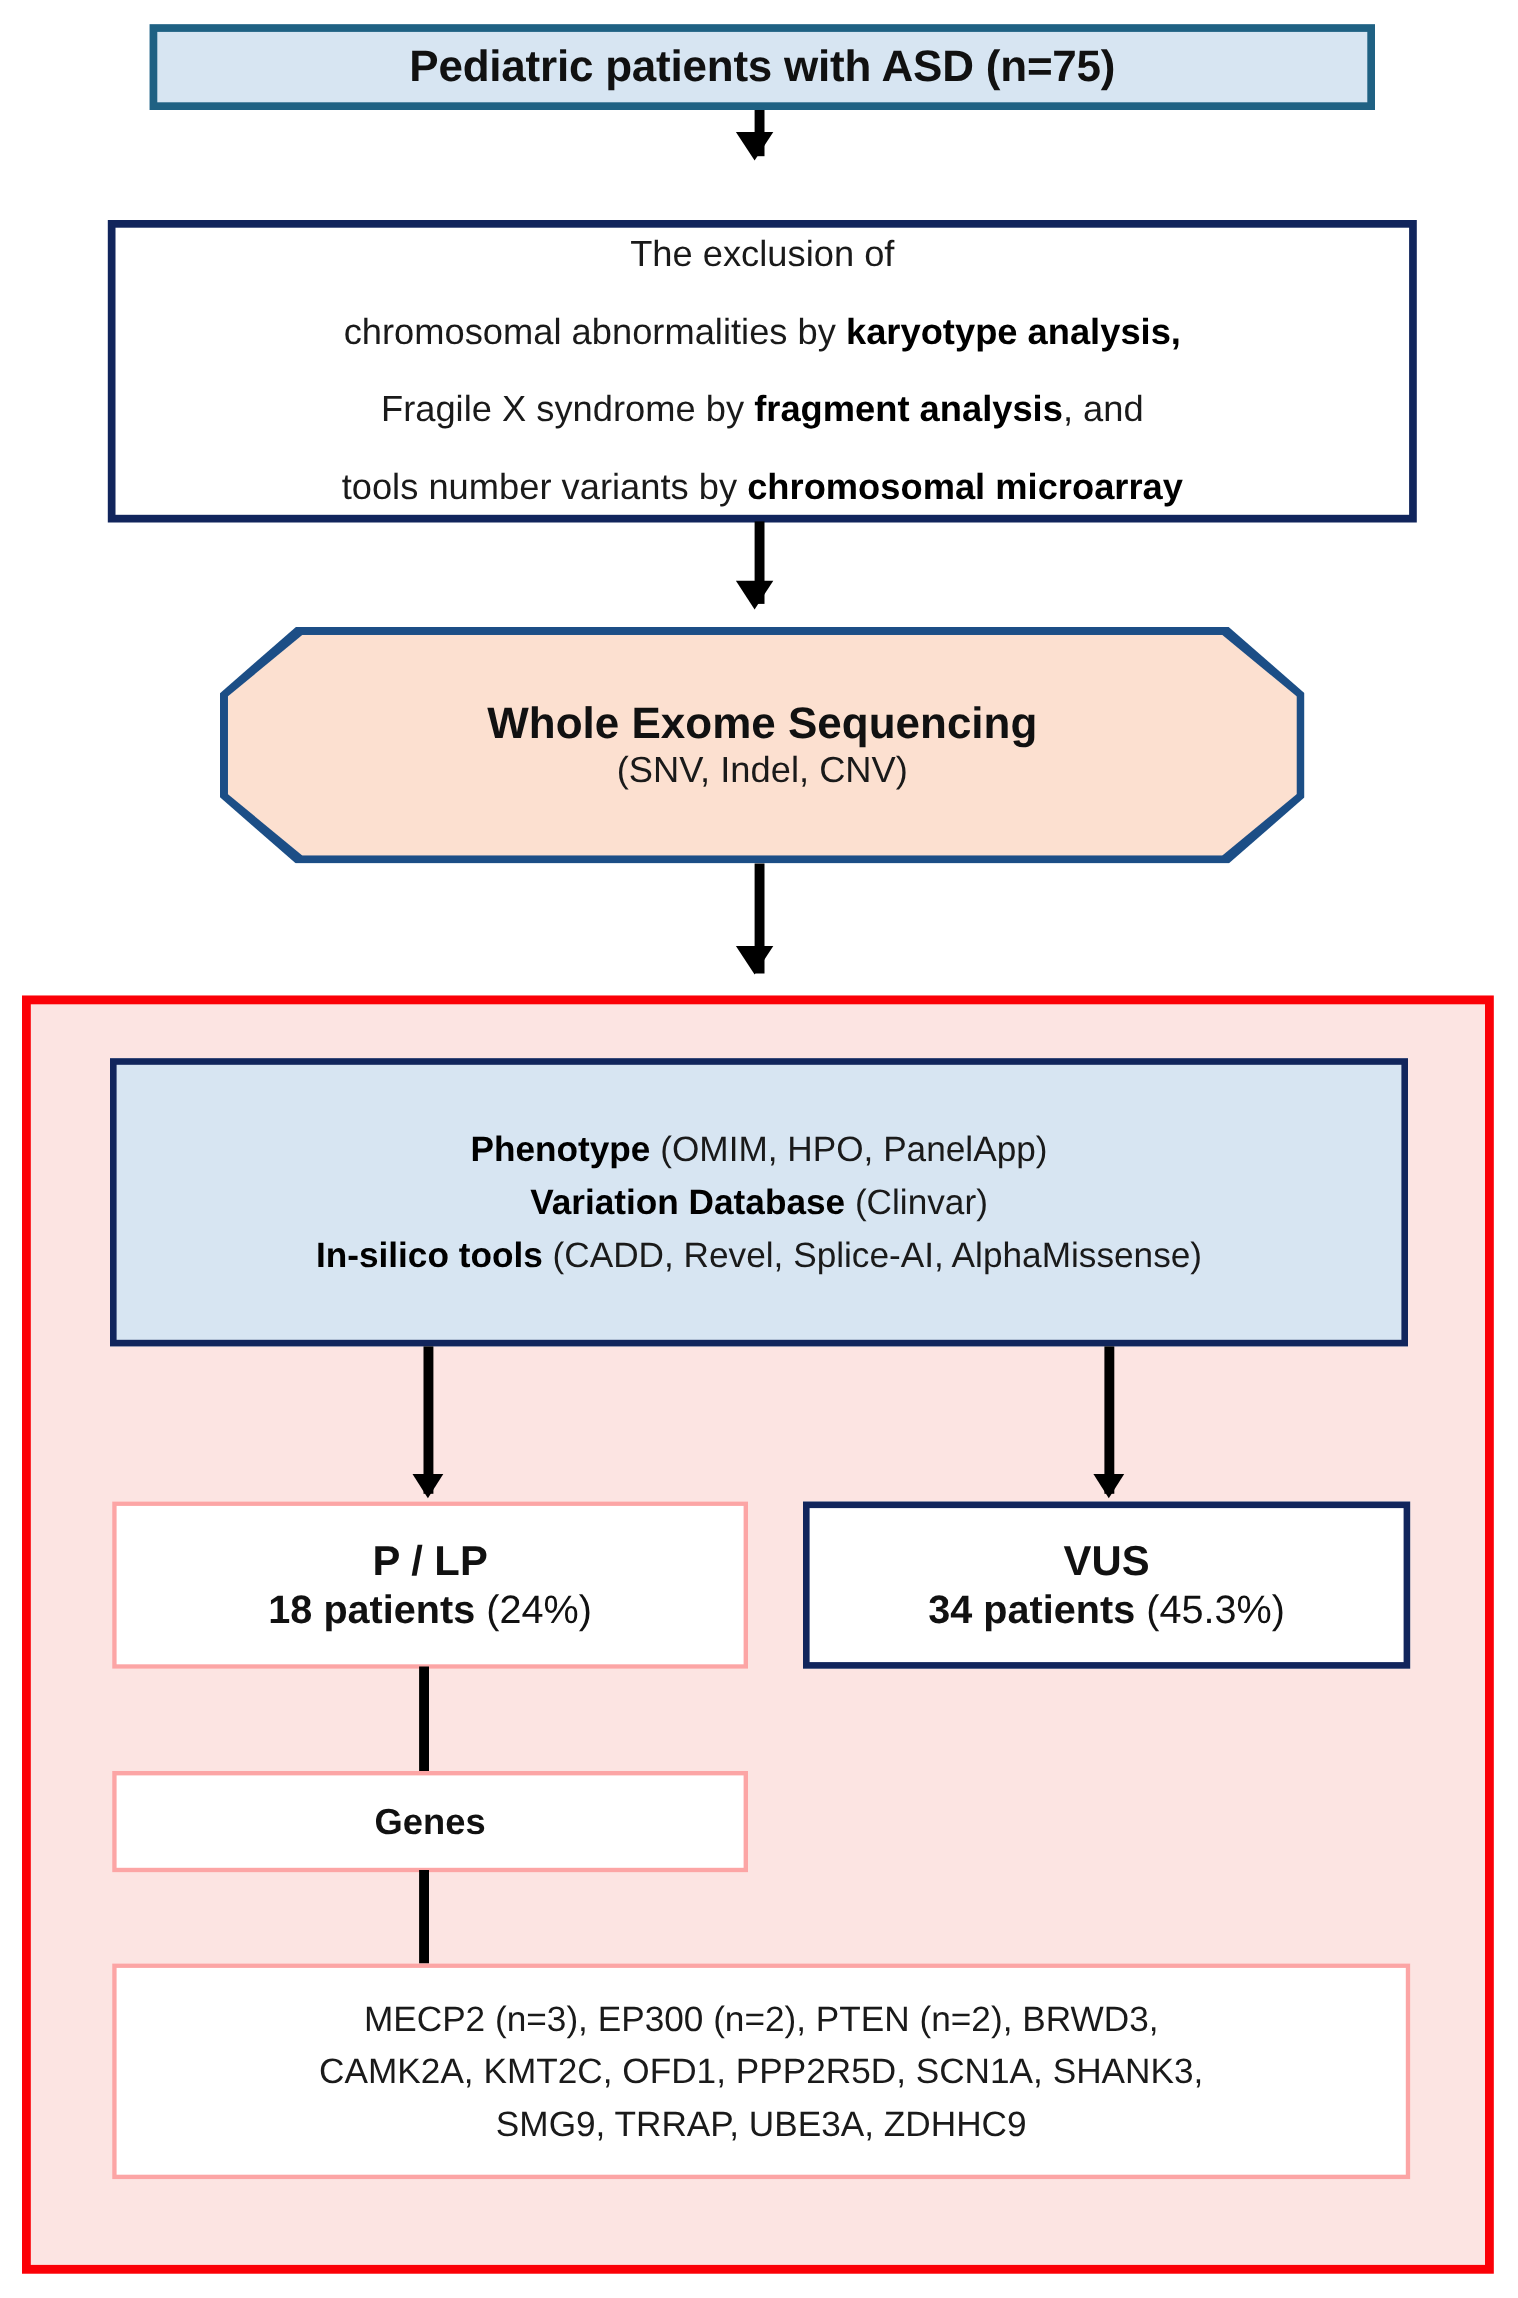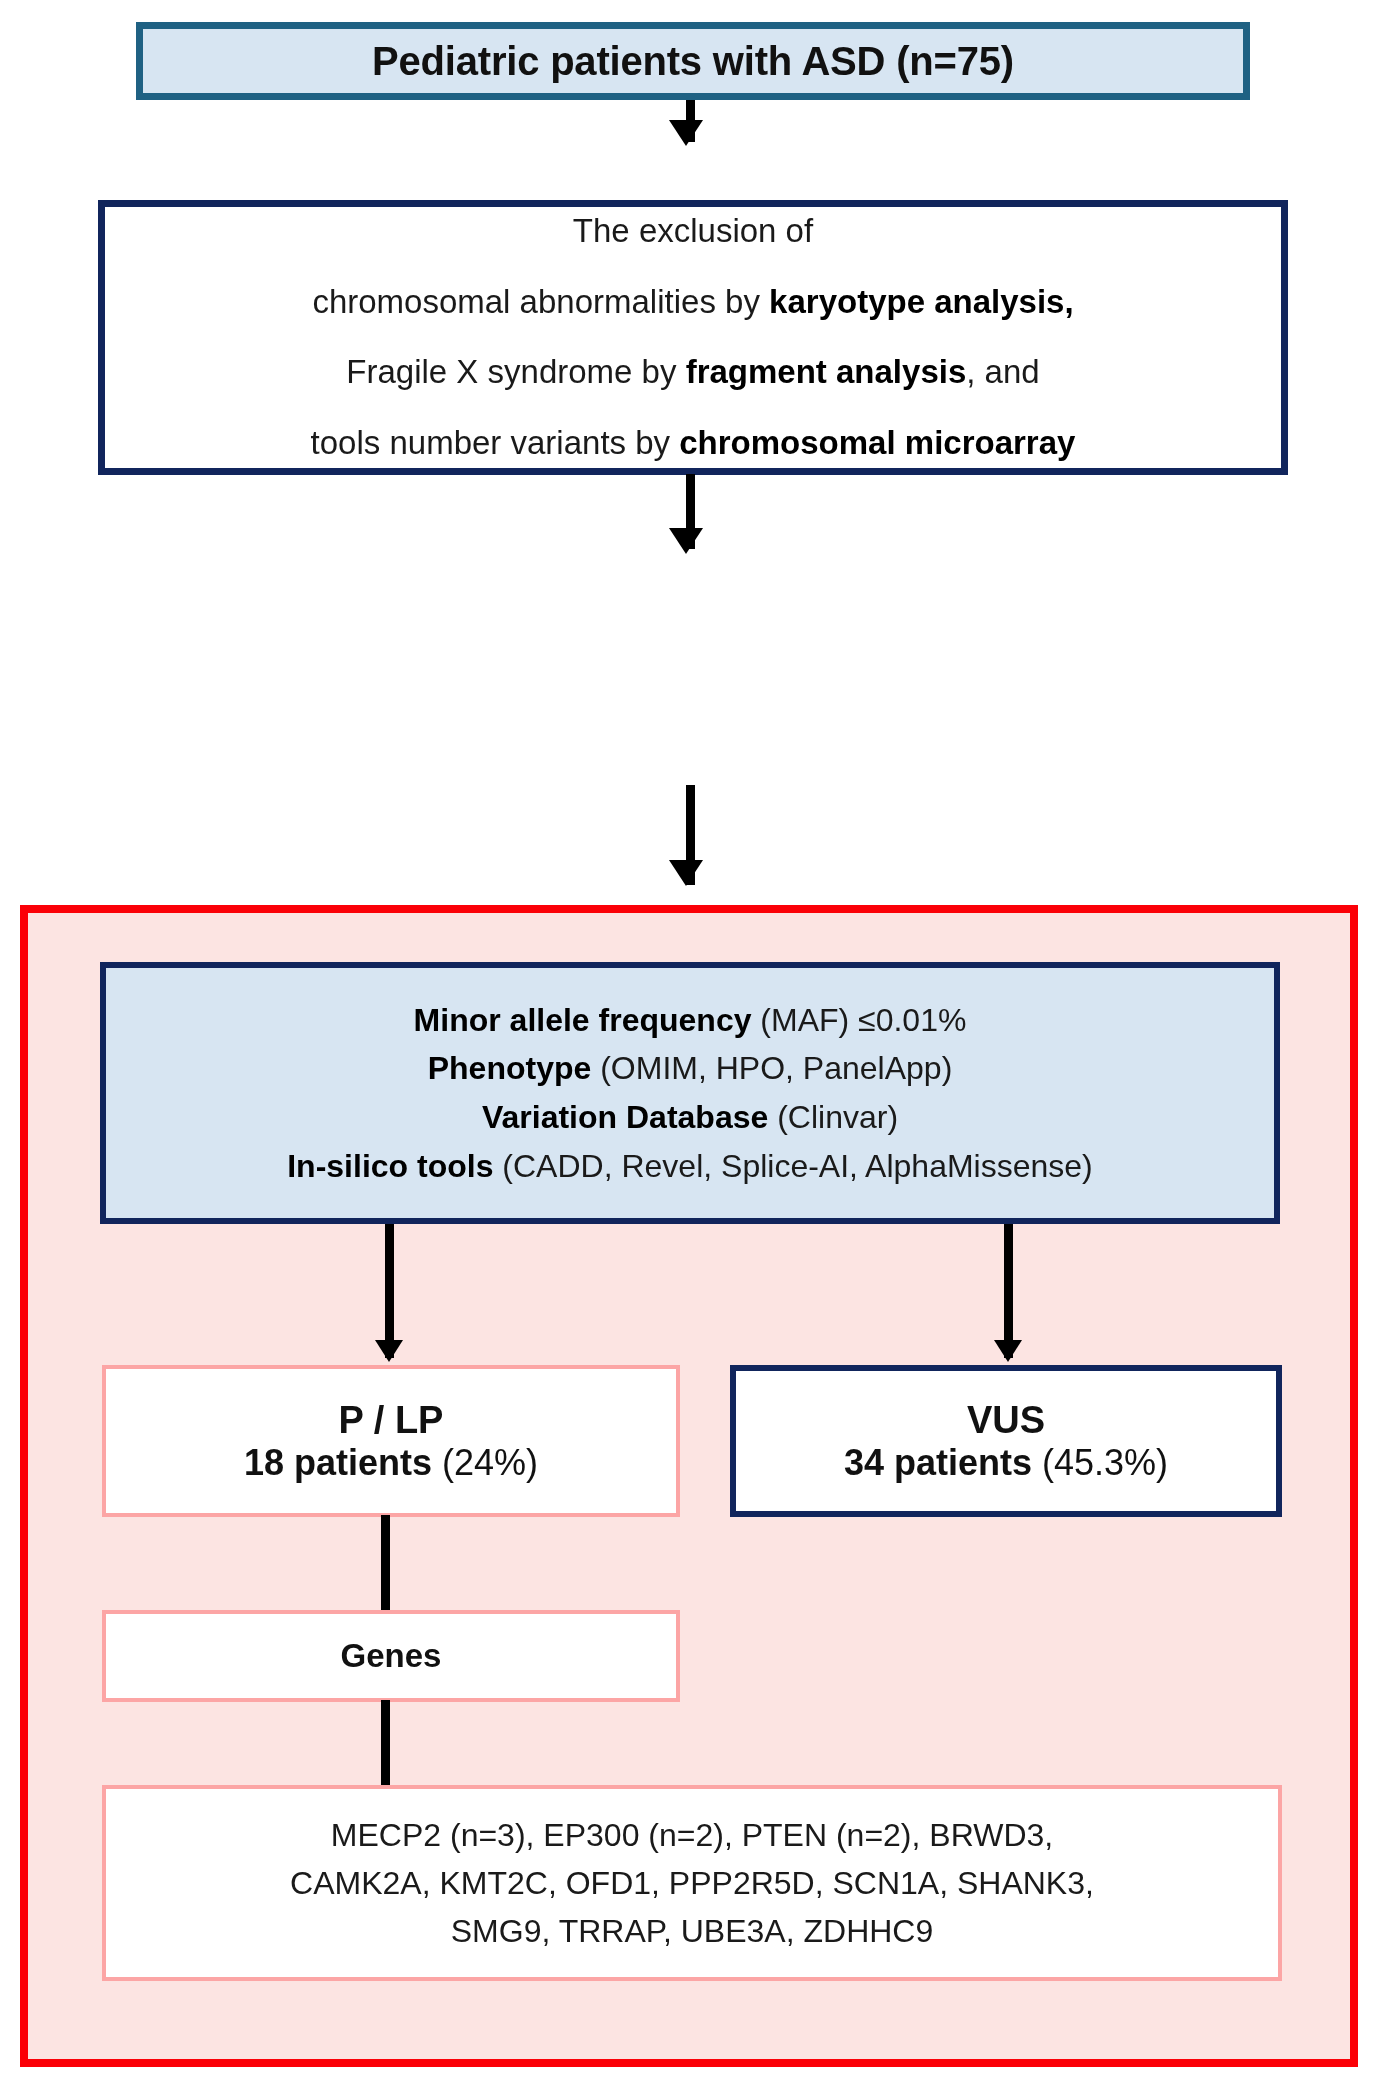--- a/index.html
+++ b/index.html
@@ -111,28 +111,33 @@
   <div class="box bdr-navy fill-white" style="left:98px; top:200px; width:1190px; height:275px; justify-content:space-between;">
     <span class="t-body line">The exclusion of</span>
     <span class="t-body line"><span>chromosomal abnormalities by </span><b>karyotype analysis,</b></span>
     <span class="t-body line"><span>Fragile X syndrome by </span><b>fragment analysis</b><span>, and</span></span>
     <span class="t-body line"><span>tools number variants by </span><b>chromosomal microarray</b></span>
   </div>
 
   <div class="conn" style="left:686px; top:474px; height:75px;"></div>
   <div class="arrowhead" style="left:669px; top:528px;"></div>
 
+  <div class="octagon" style="left:200px; top:570px; width:986px; height:215px;">
+    <div class="octagon-inner">
+      <span class="t-oct-1 line">Whole Exome Sequencing</span>
+      <span class="t-oct-2 line">(SNV, Indel, CNV)</span>
+    </div>
+  </div>
 
   <div class="conn" style="left:686px; top:785px; height:100px;"></div>
   <div class="arrowhead" style="left:669px; top:860px;"></div>
 
   <div class="red-region" style="left:20px; top:905px; width:1338px; height:1162px;"></div>
 
   <div class="box bdr-navy5 fill-blue" style="left:100px; top:962px; width:1180px; height:262px;">
-    <span class="t-crit line"><b>Minor allele frequency</b><span> (MAF) ≤0.01%</span></span>
     <span class="t-crit line"><b>Phenotype</b><span> (OMIM, HPO, PanelApp)</span></span>
     <span class="t-crit line"><b>Variation Database</b><span> (Clinvar)</span></span>
     <span class="t-crit line"><b>In-silico tools</b><span> (CADD, Revel, Splice-AI, AlphaMissense)</span></span>
   </div>
 
   <div class="conn" style="left:385px; top:1224px; height:134px;"></div>
   <div class="arrowhead small" style="left:375px; top:1340px;"></div>
 
   <div class="conn" style="left:1004px; top:1224px; height:134px;"></div>
   <div class="arrowhead small" style="left:994px; top:1340px;"></div>

